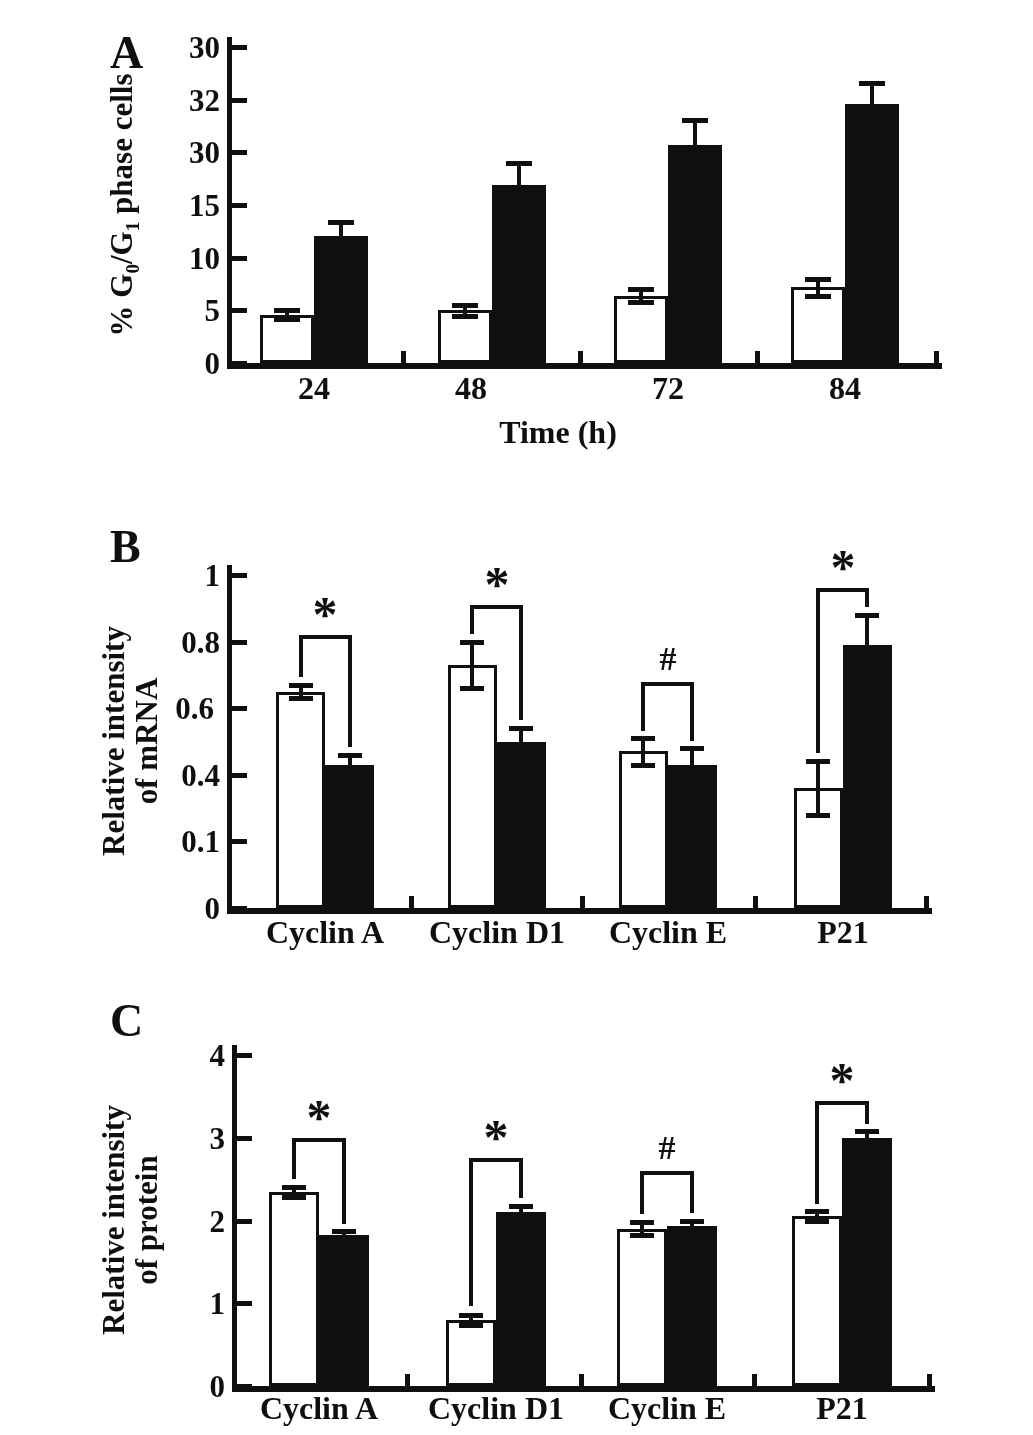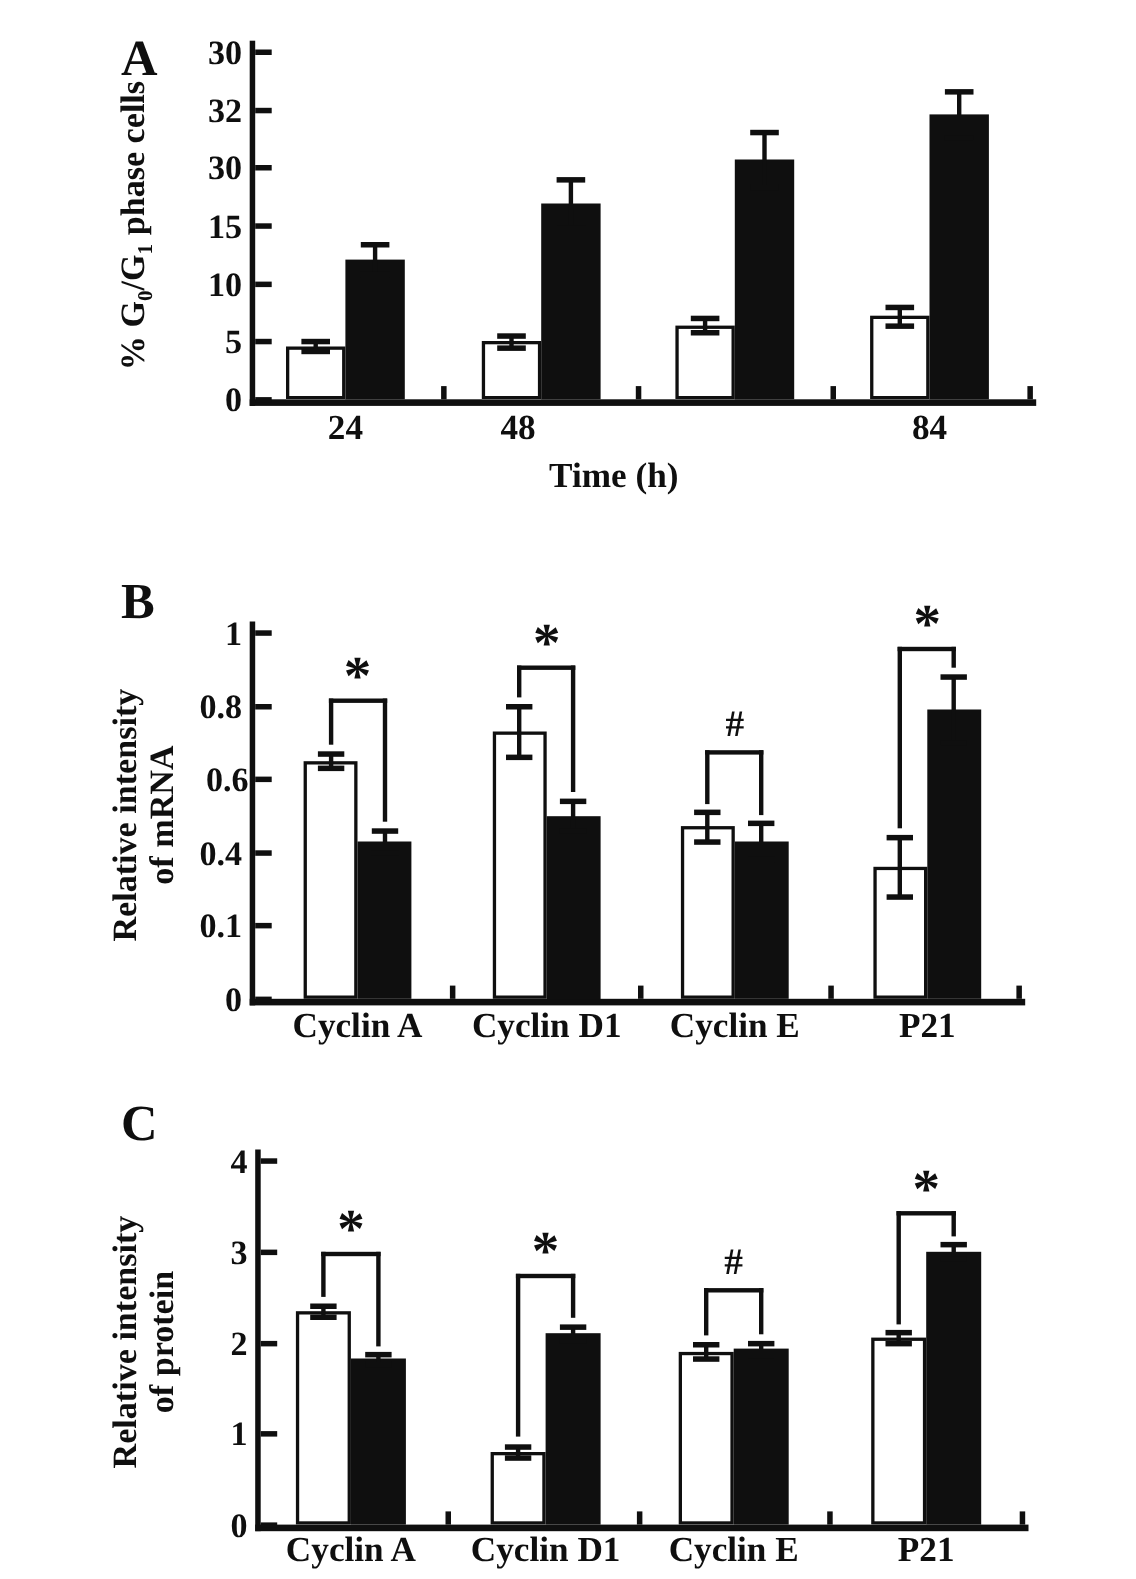--- a/index.html
+++ b/index.html
@@ -68,20 +68,21 @@
     <div class="abs ink" style="left: 506px; top: 205px; width: 26px; height: 5px; background: rgb(15, 15, 15);"></div>
     <div class="abs cat-label" style="left: 351px; top: 372px; width: 240px;">48</div>
     <div class="abs bar-white" style="left: 614px; top: 296px; width: 54px; height: 67px; border-color: rgb(15, 15, 15);"></div>
     <div class="abs ink" style="left: 668px; top: 145px; width: 54px; height: 218px; background: rgb(15, 15, 15);"></div>
     <div class="abs ink" style="left: 639px; top: 289px; width: 4px; height: 13px; background: rgb(15, 15, 15);"></div>
     <div class="abs ink" style="left: 628px; top: 287px; width: 26px; height: 5px; background: rgb(15, 15, 15);"></div>
     <div class="abs ink" style="left: 628px; top: 300px; width: 26px; height: 5px; background: rgb(15, 15, 15);"></div>
     <div class="abs ink" style="left: 693px; top: 120px; width: 4px; height: 51px; background: rgb(15, 15, 15);"></div>
     <div class="abs ink" style="left: 682px; top: 118px; width: 26px; height: 5px; background: rgb(15, 15, 15);"></div>
     <div class="abs ink" style="left: 682px; top: 168px; width: 26px; height: 5px; background: rgb(15, 15, 15);"></div>
+    <div class="abs cat-label" style="left: 548px; top: 372px; width: 240px;">72</div>
     <div class="abs bar-white" style="left: 791px; top: 287px; width: 54px; height: 76px; border-color: rgb(15, 15, 15);"></div>
     <div class="abs ink" style="left: 845px; top: 104px; width: 54px; height: 259px; background: rgb(15, 15, 15);"></div>
     <div class="abs ink" style="left: 816px; top: 279px; width: 4px; height: 17px; background: rgb(15, 15, 15);"></div>
     <div class="abs ink" style="left: 805px; top: 277px; width: 26px; height: 5px; background: rgb(15, 15, 15);"></div>
     <div class="abs ink" style="left: 805px; top: 294px; width: 26px; height: 5px; background: rgb(15, 15, 15);"></div>
     <div class="abs ink" style="left: 870px; top: 83px; width: 4px; height: 42px; background: rgb(15, 15, 15);"></div>
     <div class="abs ink" style="left: 859px; top: 81px; width: 26px; height: 5px; background: rgb(15, 15, 15);"></div>
     <div class="abs ink" style="left: 859px; top: 123px; width: 26px; height: 5px; background: rgb(15, 15, 15);"></div>
     <div class="abs cat-label" style="left: 725px; top: 372px; width: 240px;">84</div>
     <div class="abs xlab" style="left: 408px; top: 416px; width: 300px;">Time (h)</div>
@@ -92,21 +93,21 @@
     </div>
     <div class="abs ink" style="left: 227px; top: 565px; width: 5px; height: 349px; background: rgb(15, 15, 15);"></div>
     <div class="abs ink" style="left: 227px; top: 908px; width: 705px; height: 6px; background: rgb(15, 15, 15);"></div>
     <div class="abs ink" style="left: 232px; top: 906px; width: 15px; height: 5px; background: rgb(15, 15, 15);"></div>
     <div class="abs tick-label" style="left: 110px; top: 893px; width: 110px;">0</div>
     <div class="abs ink" style="left: 232px; top: 839px; width: 15px; height: 5px; background: rgb(15, 15, 15);"></div>
     <div class="abs tick-label" style="left: 110px; top: 826px; width: 110px;">0.1</div>
     <div class="abs ink" style="left: 232px; top: 773px; width: 15px; height: 5px; background: rgb(15, 15, 15);"></div>
     <div class="abs tick-label" style="left: 110px; top: 760px; width: 110px;">0.4</div>
     <div class="abs ink" style="left: 232px; top: 706px; width: 15px; height: 5px; background: rgb(15, 15, 15);"></div>
-    <div class="abs tick-label" style="left: 116px; top: 693px; width: 110px;">0.6</div>
+    <div class="abs tick-label" style="left: 104px; top: 693px; width: 110px;">0.6</div>
     <div class="abs ink" style="left: 232px; top: 640px; width: 15px; height: 5px; background: rgb(15, 15, 15);"></div>
     <div class="abs tick-label" style="left: 110px; top: 627px; width: 110px;">0.8</div>
     <div class="abs ink" style="left: 232px; top: 573px; width: 15px; height: 5px; background: rgb(15, 15, 15);"></div>
     <div class="abs tick-label" style="left: 110px; top: 560px; width: 110px;">1</div>
     <div class="abs ink" style="left: 409px; top: 896px; width: 5px; height: 12px; background: rgb(15, 15, 15);"></div>
     <div class="abs ink" style="left: 580px; top: 896px; width: 5px; height: 12px; background: rgb(15, 15, 15);"></div>
     <div class="abs ink" style="left: 753px; top: 896px; width: 5px; height: 12px; background: rgb(15, 15, 15);"></div>
     <div class="abs ink" style="left: 924px; top: 896px; width: 5px; height: 12px; background: rgb(15, 15, 15);"></div>
     <div class="abs bar-white" style="left: 276px; top: 692px; width: 49px; height: 216px; border-color: rgb(15, 15, 15);"></div>
     <div class="abs ink" style="left: 325px; top: 765px; width: 49px; height: 143px; background: rgb(15, 15, 15);"></div>

